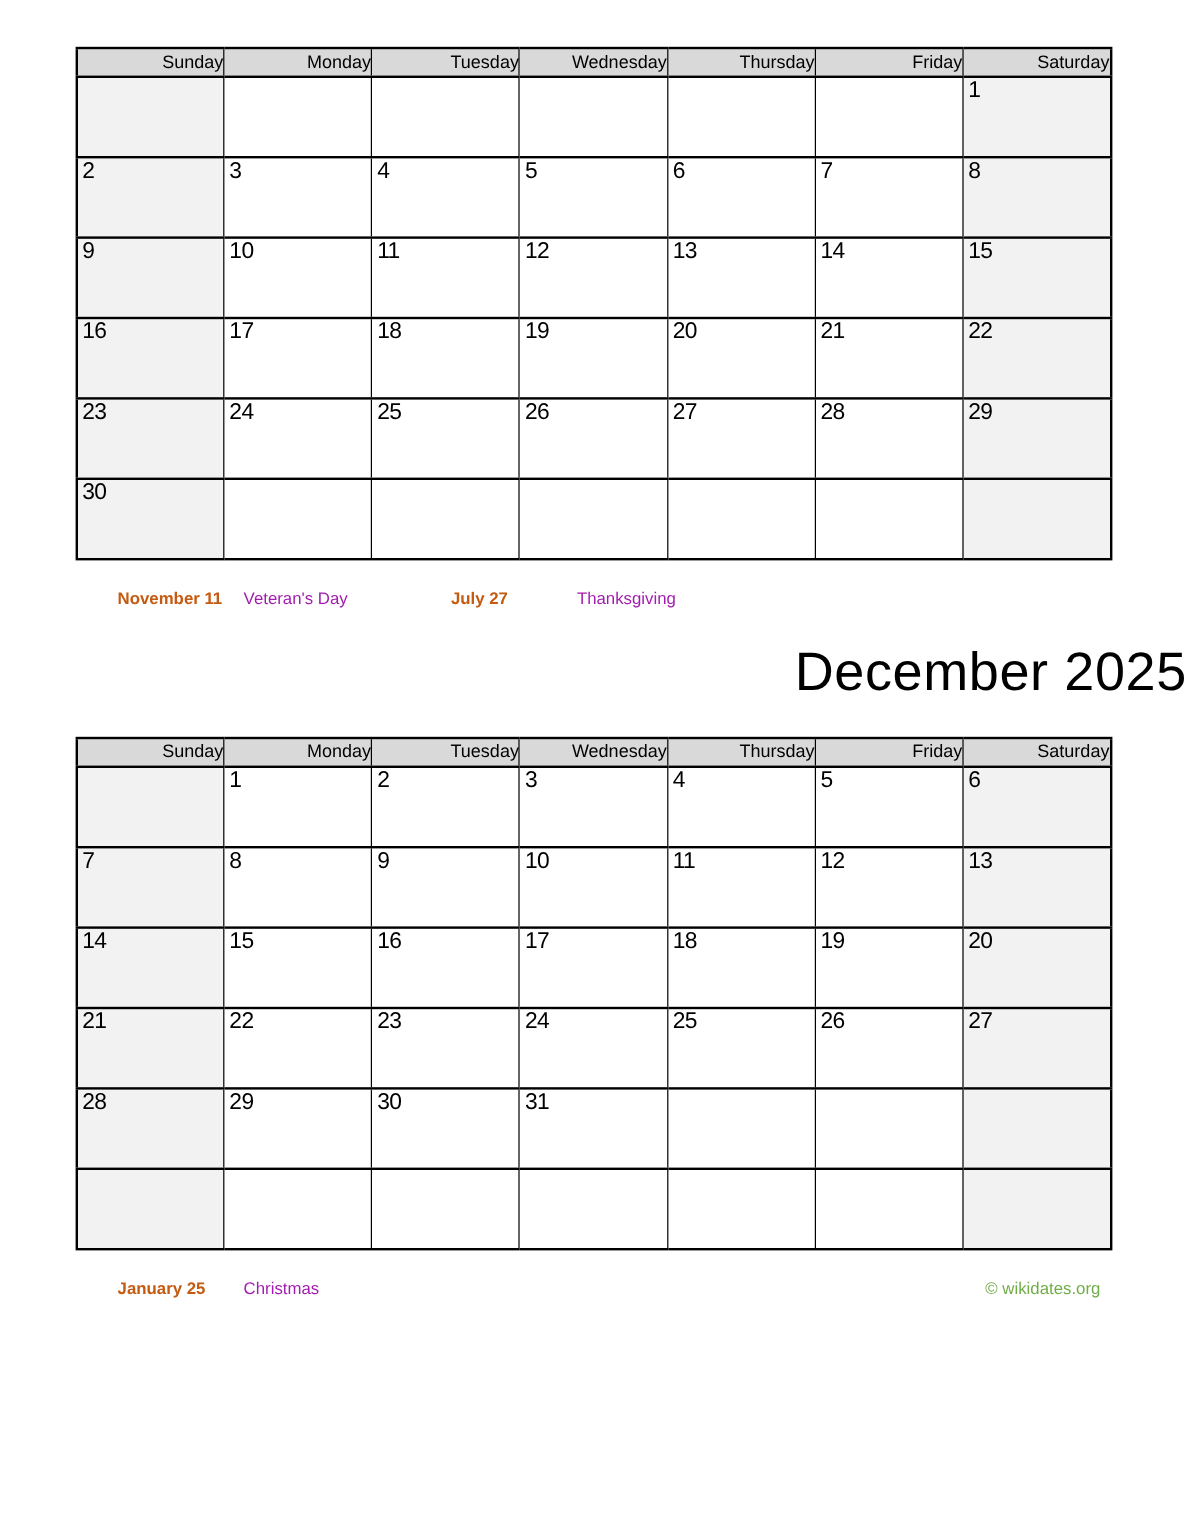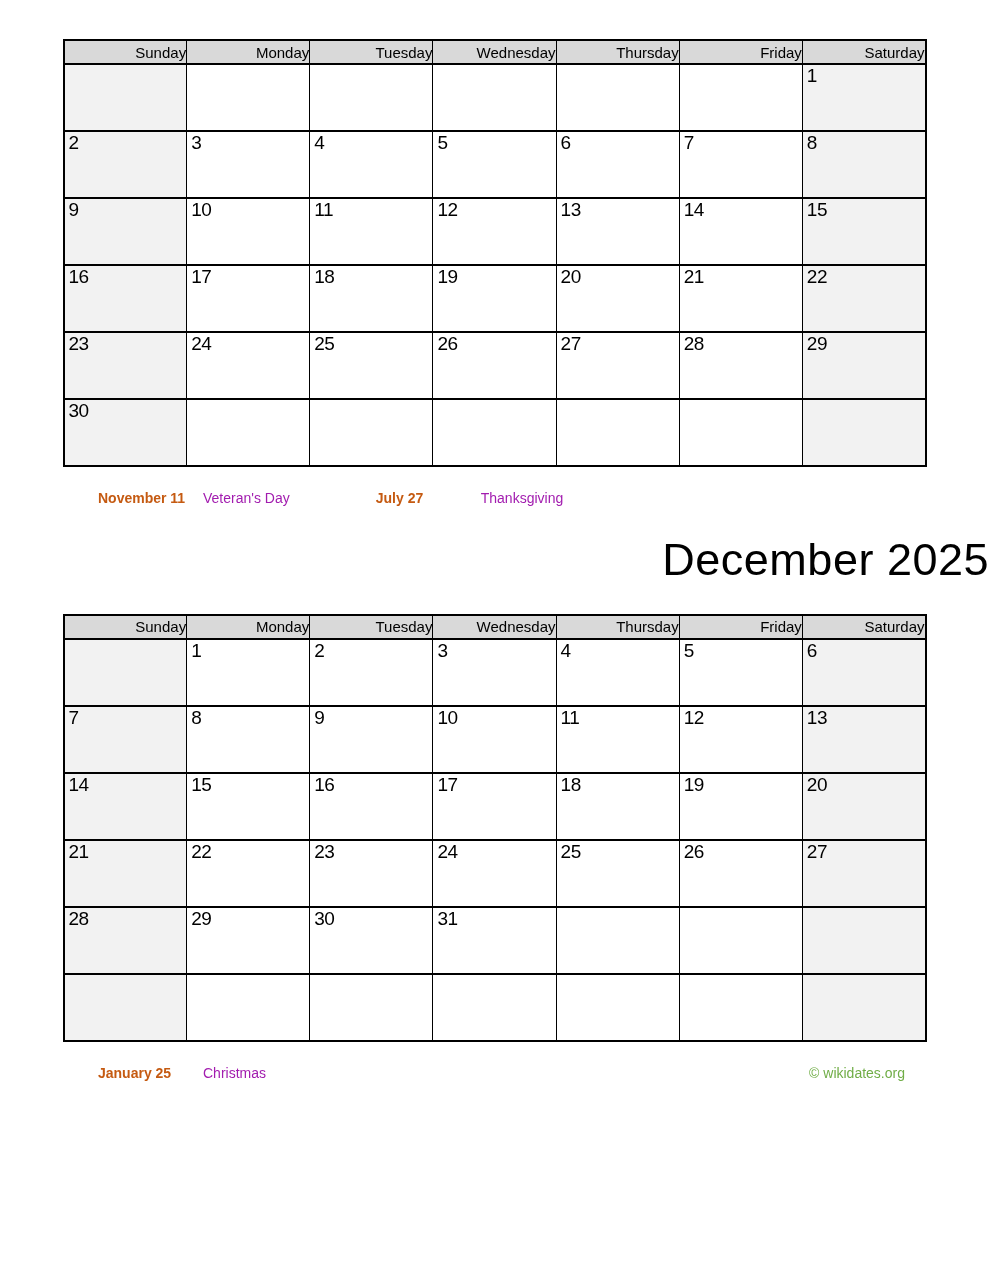--- a/index.html
+++ b/index.html
@@ -70,21 +70,21 @@
   .holiday-item { display: flex; align-items: baseline; margin-right: 58px; }
   .holiday-date {
     display: inline-block;
     min-width: 105px;
     font-weight: 700;
     color: #c55a11;
   }
   .holiday-name { color: #a21caf; }
   .copyright {
     margin-left: auto;
-    margin-right: 12px;
+    margin-right: 0;
     font-size: 14px;
     color: #70ad47;
     cursor: pointer;
   }
 </style>
 </head>
 <body>
 
 <div class="page" id="months">
   <section class="month month--0">

